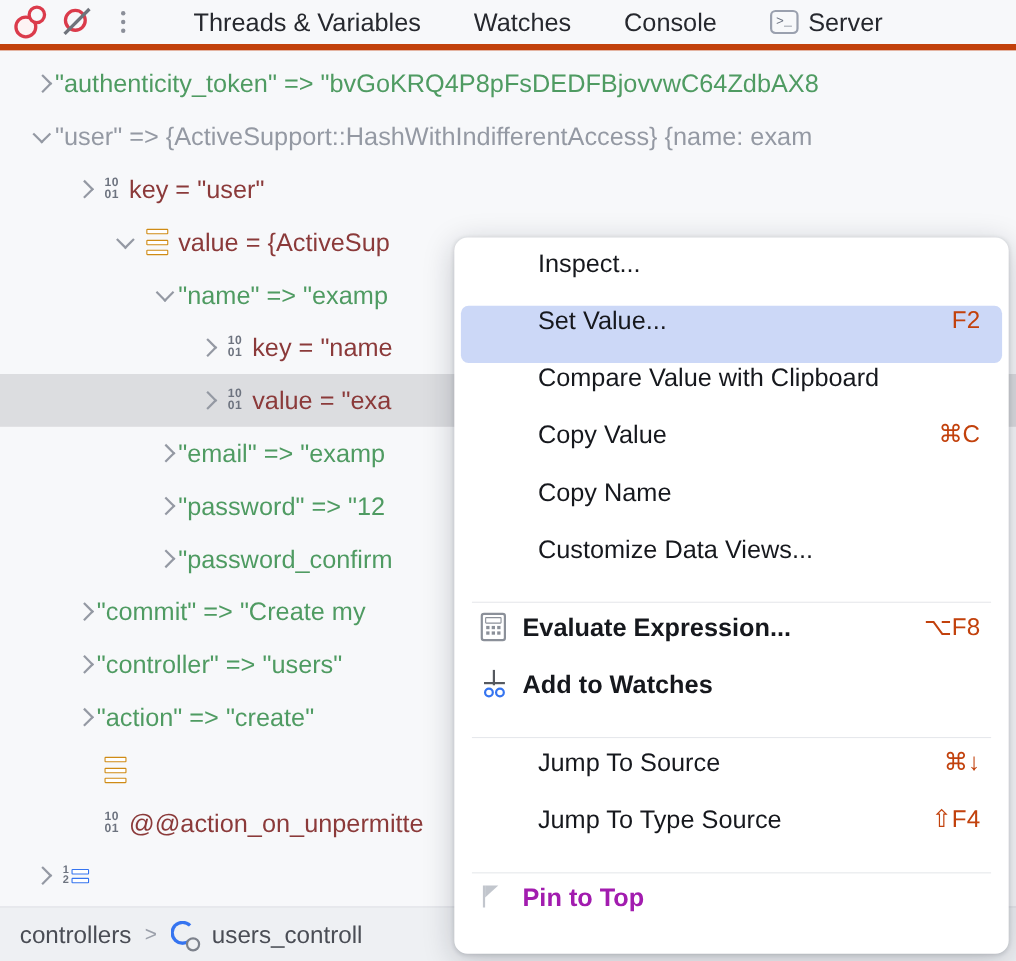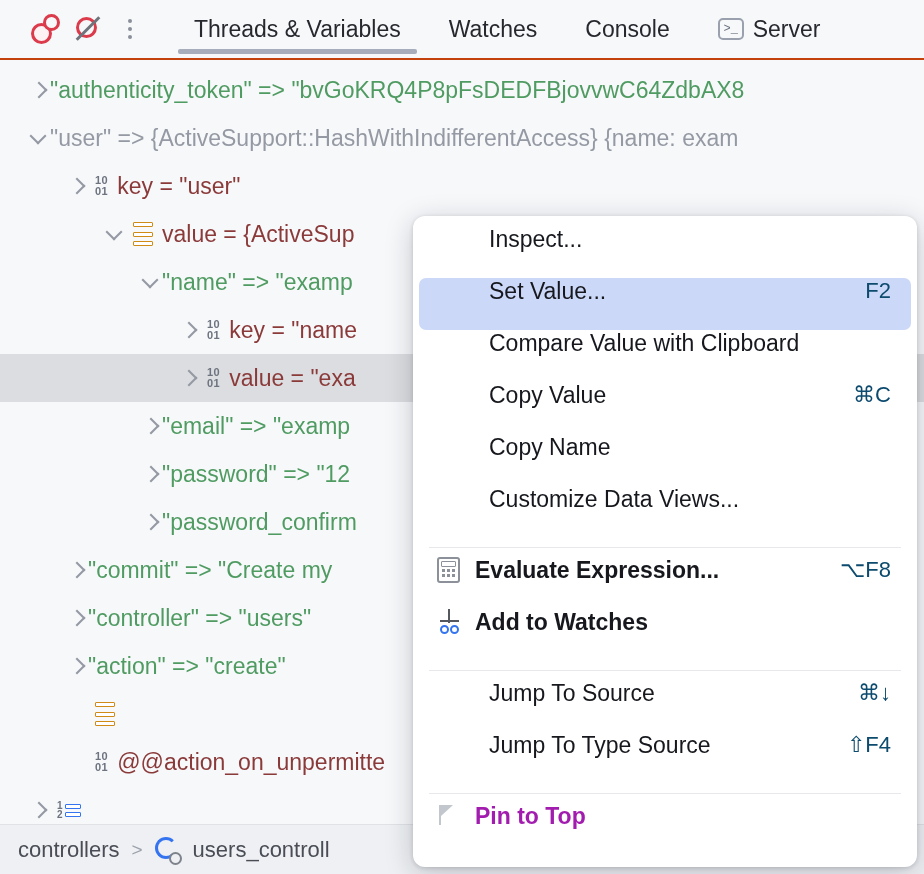--- a/index.html
+++ b/index.html
@@ -6,28 +6,27 @@
   html, body {
     width: 924px; height: 874px;
     overflow: hidden;
     background: #f7f8fa;
     font-family: "Liberation Sans", sans-serif;
   }
 
   
   .tabstrip {
     position: relative;
-    height: 60px;
+    height: 46px;
     display: flex;
     align-items: center;
     background: #f7f8fa;
-    border-bottom: 2px solid #c2410c;
+    border-bottom: 6px solid #c2410c;
     white-space: nowrap;
     overflow: hidden;
-    padding-left: 18px;
   }
   .tool-icons { display: flex; align-items: center; gap: 6px; padding-left: 10px; }
   .tool-btn {
     width: 36px; height: 36px;
     display: flex; align-items: center; justify-content: center;
     border-radius: 5px;
   }
   .dots { display: flex; flex-direction: column; gap: 4px; align-items: center; }
   .dots i { width: 4px; height: 4px; background: #8b8f99; border-radius: 50%; display: block; }
 
@@ -177,21 +176,21 @@
     align-items: flex-start;
     height: 52px;
     padding: 0 20px 0 18px;
     margin: 0 6px;
     border-radius: 7px;
     white-space: nowrap;
   }
   .mi .micon { width: 34px; flex: 0 0 34px; display: flex; align-items: center; justify-content: flex-start; }
   .mi .mlabel { flex: 1 1 auto; padding-left: 18px; }
   .mi.has-icon .mlabel { padding-left: 4px; font-weight: bold; }
-  .mi .mkey { color: #0c4a6e; font-size: 22px; padding-left: 24px; }
+  .mi .mkey { color: #c2410c; font-size: 22px; padding-left: 24px; }
   .mi.highlight { background: #ccd8f7; }
   .mi.disabled .mlabel,
   .mi.disabled .mkey { color: #a21caf; }
   .msep { height: 1px; background: #e6e8ec; margin: 9px 16px; }
 
   
   .ico-calc {
     width: 23px; height: 26px;
     border: 2px solid #8b9099; border-radius: 3px;
     display: flex; flex-direction: column; align-items: center;

